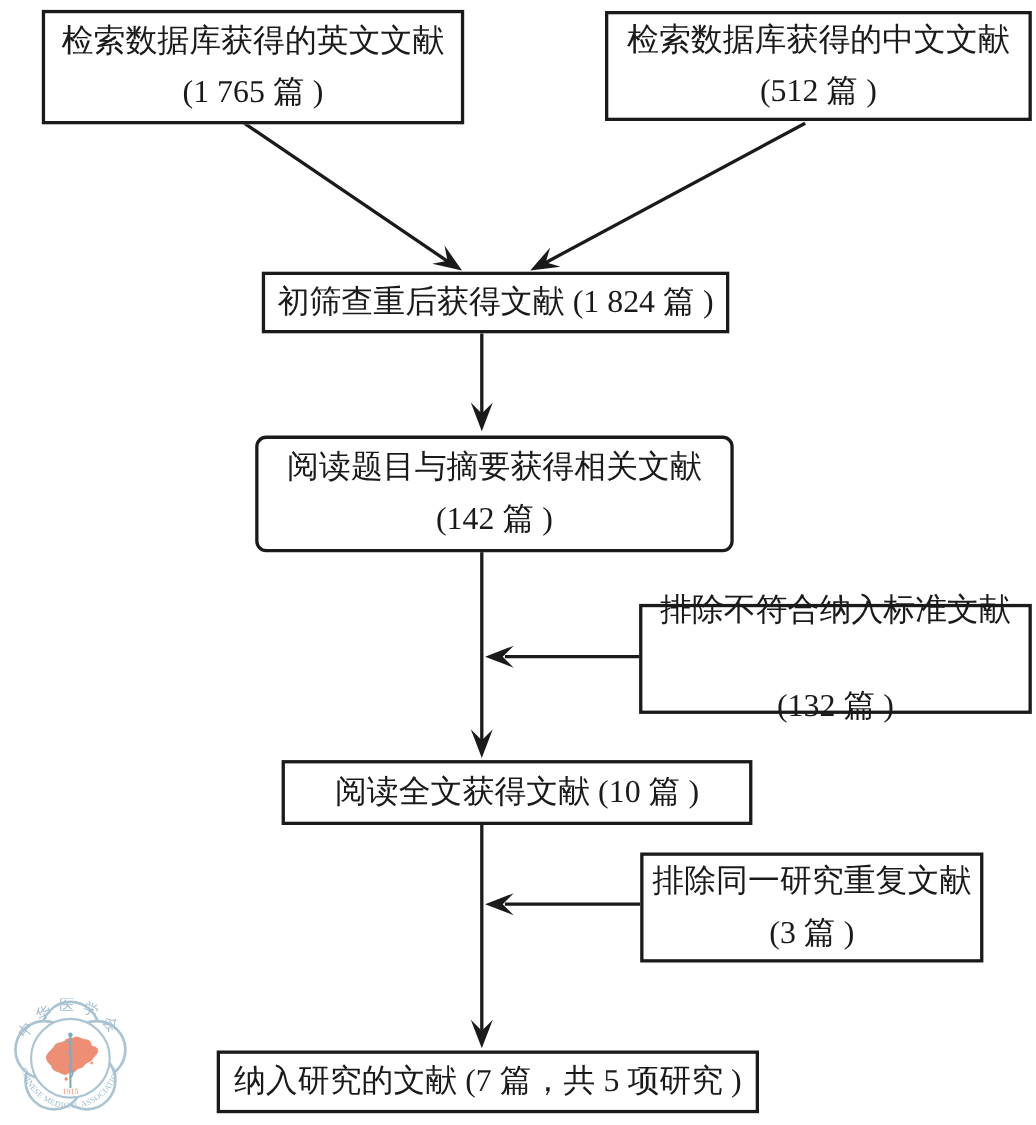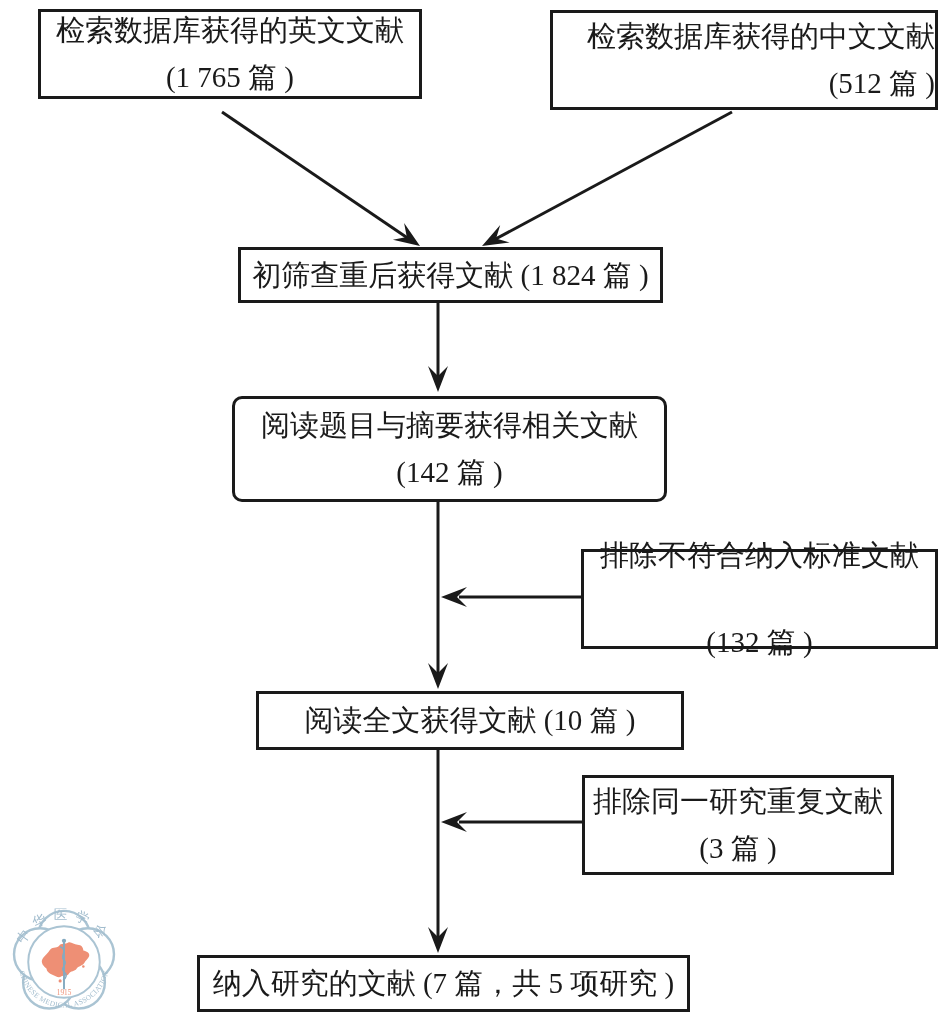--- a/index.html
+++ b/index.html
@@ -9,22 +9,22 @@
   }
   #connectors{position:absolute;left:0;top:0;width:942px;height:1023px;}
   .box{
     position:absolute;border:3px solid #1a1a1a;background:#fff;box-sizing:border-box;
     display:flex;flex-direction:column;align-items:center;justify-content:center;
     text-align:center;font-size:29px;line-height:47px;white-space:nowrap;z-index:2;
   }
   .cline{stroke:#1a1a1a;stroke-width:3;}
   .chead{fill:#1a1a1a;stroke:none;}
   
-  #box-en    {left:38px;  top:9px;   width:384px; height:90px;}
-  #box-zh    {left:550px; top:10px;  width:388px; height:100px;align-items:flex-end;}
+  #box-en    {left:38px;  top:9px;   width:384px; height:104px;}
+  #box-zh    {left:550px; top:10px;  width:388px; height:100px;}
   #box-dedup {left:238px; top:247px; width:425px; height:56px;text-align:right;}
   #box-ta    {left:232px; top:396px; width:435px; height:106px;border-radius:10px;}
   #box-excl1 {left:581px; top:549px; width:357px; height:100px;gap:40px;}
   #box-ft    {left:232px; top:691px; width:428px; height:59px;margin-left:24px;}
   #box-excl2 {left:582px; top:775px; width:312px; height:100px;}
   #box-inc   {left:197px; top:955px; width:493px; height:57px;}
   
   #cma-logo{position:absolute;left:6px;top:906px;width:116px;height:116px;z-index:1;opacity:.95;}
   .logo-outline{fill:#fff;stroke:#a6c1d1;stroke-width:2.5;}
   .logo-ring{fill:#fff;stroke:#a6c1d1;stroke-width:2;}

